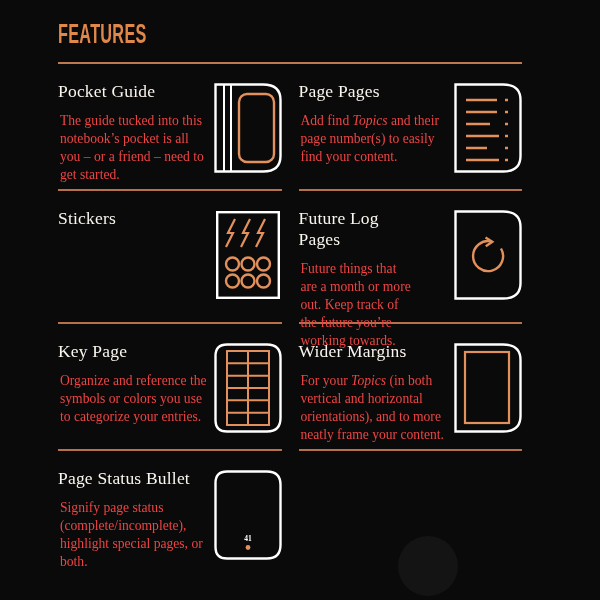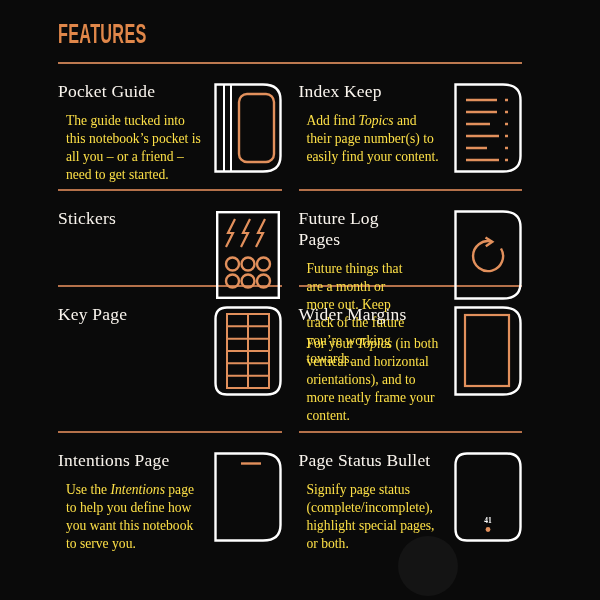--- a/index.html
+++ b/index.html
@@ -25,36 +25,36 @@
   }
   .top-divider{height:2px;background:#bd7950;margin-top:14px;border:none;}
   .row{display:grid;grid-template-columns:1fr 1fr;column-gap:17px;}
   .cell{
     display:flex;justify-content:space-between;align-items:flex-start;
     padding-top:17px;
     border-bottom:2px solid #b5714a;
     box-sizing:border-box;
   }
   .h1{height:127px;}
-  .h2{height:96px;gap:34px;}
-  .h3{height:146px;}
+  .h2{height:133px;gap:34px;}
+  .h3{height:127px;}
   .row-last .cell{border-bottom:none;}
   .feature-text{flex:1;padding-right:4px;}
   .feature-title{
     margin:0 0 10px 0;
     font-size:17.5px;
     font-weight:400;
     color:#faf5ee;
     letter-spacing:0.2px;
   }
   .feature-body{
-    margin:8px;
+    margin:2px;
     font-size:13.6px;
     line-height:1.32;
-    color:#fde047;
+    color:#ef4444;
     max-width:152px;
   }
   .feature-body.narrow{max-width:146px;}
   .feature-body .it{font-style:italic;}
   .icon-box{width:68px;flex:0 0 68px;padding-top:2px;font-weight:bold;}
   .watermark{
     position:absolute;left:398px;top:536px;width:60px;height:60px;
     border-radius:50%;background:#141414;z-index:0;
   }
 </style>
@@ -75,21 +75,21 @@
       <div class="icon-box">
         <svg width="68" height="90" viewBox="0 0 68 90">
           <path d="M1.5,1.5 L49,1.5 Q66.5,1.5 66.5,17 L66.5,73 Q66.5,88.5 49,88.5 L1.5,88.5 Z" stroke="#ffffff" stroke-width="2.4" fill="none"></path>
           <path d="M10,1.5 V88.5 M17,1.5 V88.5" stroke="#ffffff" stroke-width="2" fill="none"></path>
           <rect x="25" y="11" width="35" height="68" rx="8" stroke="#e2905c" stroke-width="2.4" fill="none"></rect>
         </svg>
       </div>
     </div>
     <div class="cell h1">
       <div class="feature-text">
-        <h2 class="feature-title">Index Keep</h2>
+        <h2 class="feature-title">Page Pages</h2>
         <p class="feature-body narrow"><span>Add find </span><span class="it">Topics</span><span> and their page number(s) to easily find your content.</span></p>
       </div>
       <div class="icon-box">
         <svg width="68" height="90" viewBox="0 0 68 90">
           <path d="M1.5,1.5 L49,1.5 Q66.5,1.5 66.5,17 L66.5,73 Q66.5,88.5 49,88.5 L1.5,88.5 Z" stroke="#ffffff" stroke-width="2.4" fill="none"></path>
           <path d="M12,17 H43 M51,17 H54 M12,29 H43 M51,29 H54 M12,41 H36 M51,41 H54 M12,53 H45 M51,53 H54 M12,65 H33 M51,65 H54 M12,77 H45 M51,77 H54" stroke="#e2905c" stroke-width="2.4" fill="none"></path>
         </svg>
       </div>
     </div>
   </div>
@@ -126,20 +126,21 @@
           <path d="M31.5,27.5 L38.3,31.8 L31.8,36.3" stroke="#e2905c" stroke-width="2.4" fill="none"></path>
         </svg>
       </div>
     </div>
   </div>
 
   <div class="row">
     <div class="cell h3">
       <div class="feature-text">
         <h2 class="feature-title">Key Page</h2>
+        <p class="feature-body"><span>Organize and reference the symbols or colors you use to categorize your entries.</span><span class="it"></span><span></span></p>
       </div>
       <div class="icon-box">
         <svg width="68" height="90" viewBox="0 0 68 90">
           <path d="M13,1.5 L53,1.5 Q66.5,1.5 66.5,15 L66.5,75 Q66.5,88.5 53,88.5 L13,88.5 Q1.5,88.5 1.5,77 L1.5,13 Q1.5,1.5 13,1.5 Z" stroke="#ffffff" stroke-width="2.4" fill="none"></path>
           <rect x="13" y="8" width="42" height="74" stroke="#e2905c" stroke-width="2" fill="none"></rect>
           <path d="M34,8 V82 M13,20.3 H55 M13,32.7 H55 M13,45 H55 M13,57.3 H55 M13,69.7 H55" stroke="#e2905c" stroke-width="2" fill="none"></path>
         </svg>
       </div>
     </div>
     <div class="cell h3">
@@ -152,32 +153,20 @@
           <path d="M1.5,1.5 L49,1.5 Q66.5,1.5 66.5,17 L66.5,73 Q66.5,88.5 49,88.5 L1.5,88.5 Z" stroke="#ffffff" stroke-width="2.4" fill="none"></path>
           <rect x="11" y="9" width="44" height="71" stroke="#e2905c" stroke-width="2.2" fill="none"></rect>
         </svg>
       </div>
     </div>
   </div>
 
   <div class="row row-last">
     <div class="cell">
       <div class="feature-text">
-        <h2 class="feature-title">Intentions Page</h2>
-        <p class="feature-body"><span>Use the </span><span class="it">Intentions</span><span> page to help you define how you want this notebook to serve you.</span></p>
-      </div>
-      <div class="icon-box">
-        <svg width="68" height="90" viewBox="0 0 68 90">
-          <path d="M1.5,1.5 L49,1.5 Q66.5,1.5 66.5,17 L66.5,73 Q66.5,88.5 49,88.5 L1.5,88.5 Z" stroke="#ffffff" stroke-width="2.4" fill="none"></path>
-          <path d="M27,11.5 H47" stroke="#e2905c" stroke-width="2.4" fill="none"></path>
-        </svg>
-      </div>
-    </div>
-    <div class="cell">
-      <div class="feature-text">
         <h2 class="feature-title">Page Status Bullet</h2>
         <p class="feature-body"><span>Signify page status (complete/incomplete), highlight special pages, or both.</span><span class="it"></span><span></span></p>
       </div>
       <div class="icon-box">
         <svg width="68" height="90" viewBox="0 0 68 90">
           <path d="M13,1.5 L53,1.5 Q66.5,1.5 66.5,15 L66.5,75 Q66.5,88.5 53,88.5 L13,88.5 Q1.5,88.5 1.5,77 L1.5,13 Q1.5,1.5 13,1.5 Z" stroke="#ffffff" stroke-width="2.4" fill="none"></path>
           <text x="34" y="71" text-anchor="middle" font-size="7.5" fill="#ffffff" font-family="Liberation Serif, serif">41</text>
           <circle cx="34" cy="77.5" r="2.4" fill="#e2905c"></circle>
         </svg>
       </div>

